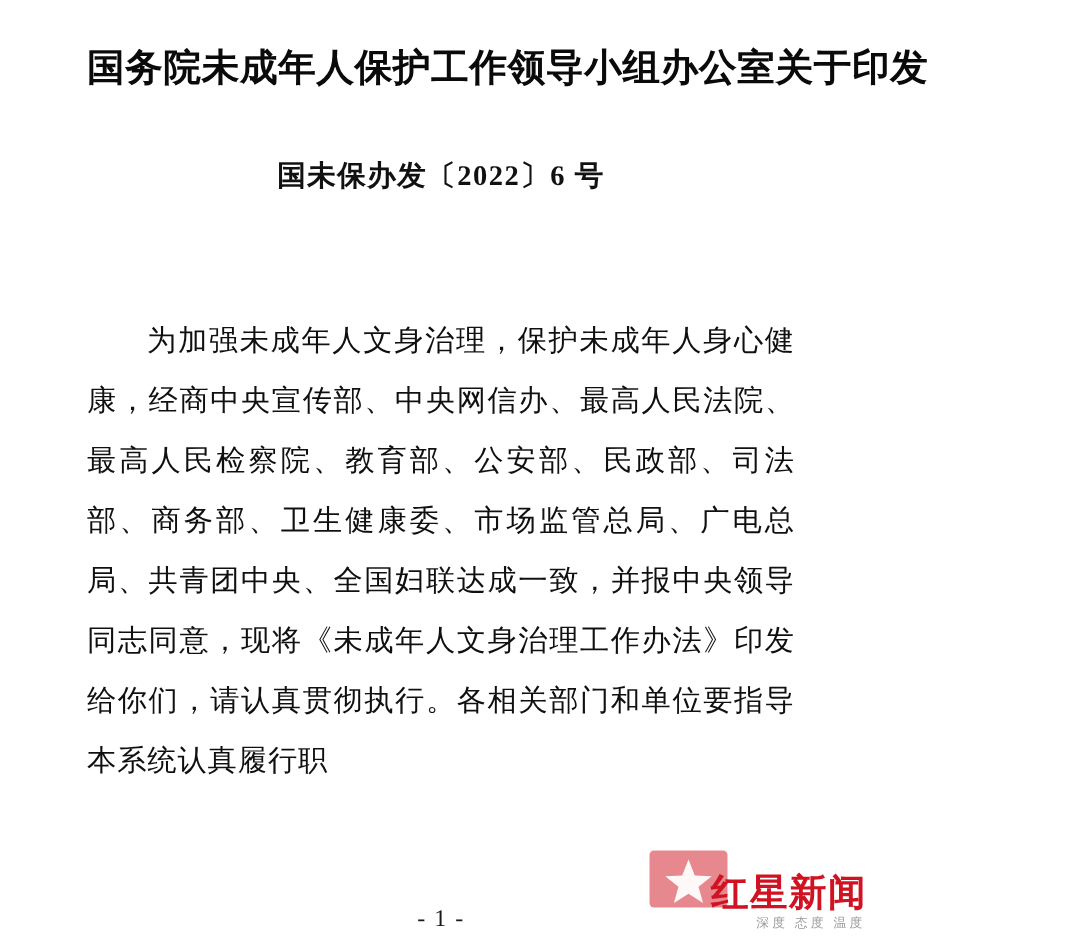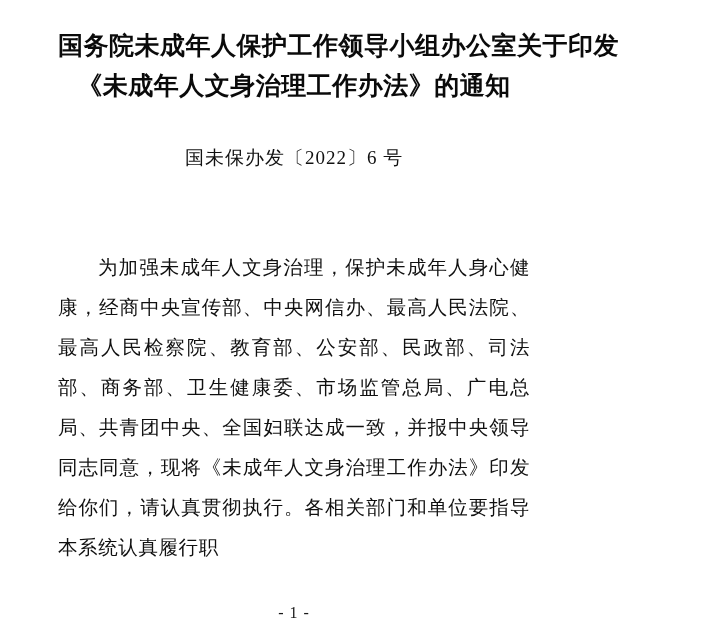--- a/index.html
+++ b/index.html
@@ -35,20 +35,21 @@
     display: block;
     white-space: nowrap;
   }
   .doc-number {
     text-align: center;
     font-size: 19px;
     line-height: 28px;
     margin-top: 38px;
     letter-spacing: 1px;
     color: #111;
+    font-weight: bold;
   }
   .body-block {
     margin-top: 76px;
   }
   .para {
     font-size: 19.5px;
     line-height: 40px;
     text-align: justify;
     text-justify: inter-ideograph;
     letter-spacing: 0.6px;
@@ -108,25 +109,34 @@
     white-space: nowrap;
   }
 </style>
 </head>
 <body>
 
 <div class="page">
 
   <h1 class="doc-title">
     <span class="line">国务院未成年人保护工作领导小组办公室关于印发</span>
-    <span class="line">《未成年人文身治理工作办法》的通知</span>
   </h1>
 
   <div class="doc-number">国未保办发〔2022〕6 号</div>
 
   <div class="body-block">
     <p class="para indent">为加强未成年人文身治理，保护未成年人身心健康，经商中央宣传部、中央网信办、最高人民法院、最高人民检察院、教育部、公安部、民政部、司法部、商务部、卫生健康委、市场监管总局、广电总局、共青团中央、全国妇联达成一致，并报中央领导同志同意，现将《未成年人文身治理工作办法》印发给你们，请认真贯彻执行。各相关部门和单位要指导本系统认真履行职</p>
   </div>
 
   <div class="page-number">- 1 -</div>
 
+  <div class="watermark">
+    <div class="wm-seal">
+      <svg viewBox="0 0 54 40" width="54" height="40" aria-hidden="true">
+        <rect x="1" y="1" width="52" height="38" rx="3" fill="#cf1322" opacity="0.92"></rect>
+        <polygon points="27,7 31.2,17.6 42.5,18.2 33.7,25.2 36.7,36 27,29.9 17.3,36 20.3,25.2 11.5,18.2 22.8,17.6" fill="#ffffff" opacity="0.95"></polygon>
+      </svg>
+    </div>
+    <div class="wm-text">红星新闻</div>
+    <div class="wm-sub">深度 态度 温度</div>
+  </div>
 
 </div>
 
 </body></html>

